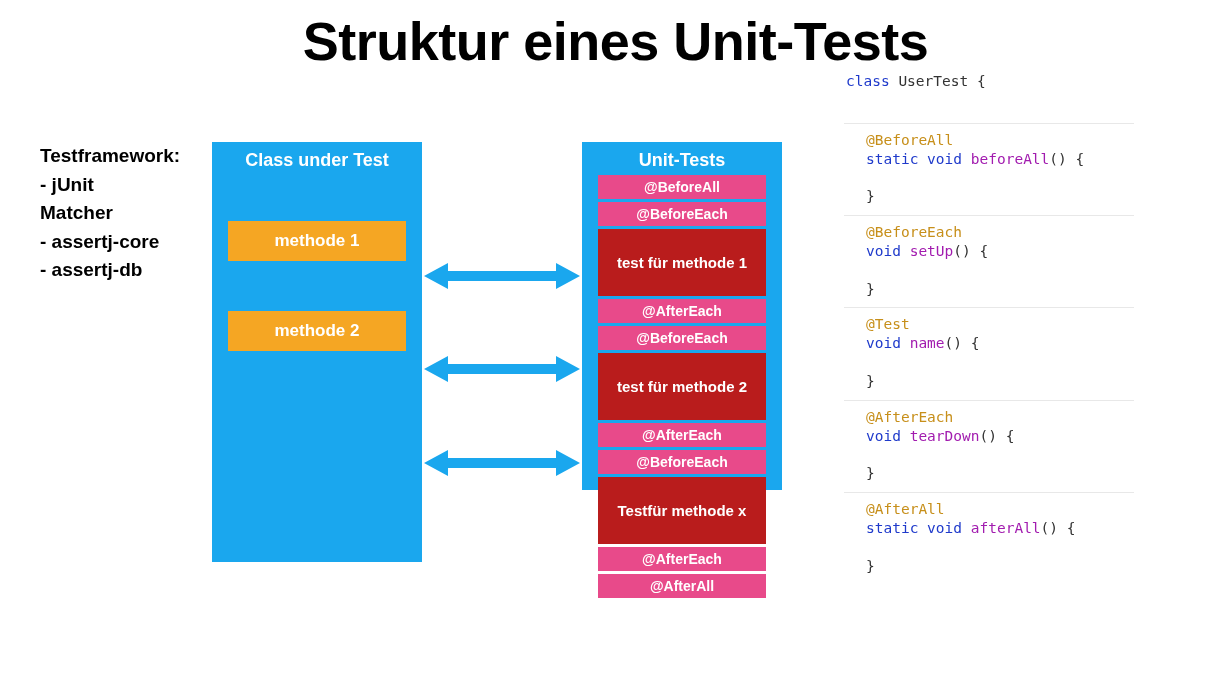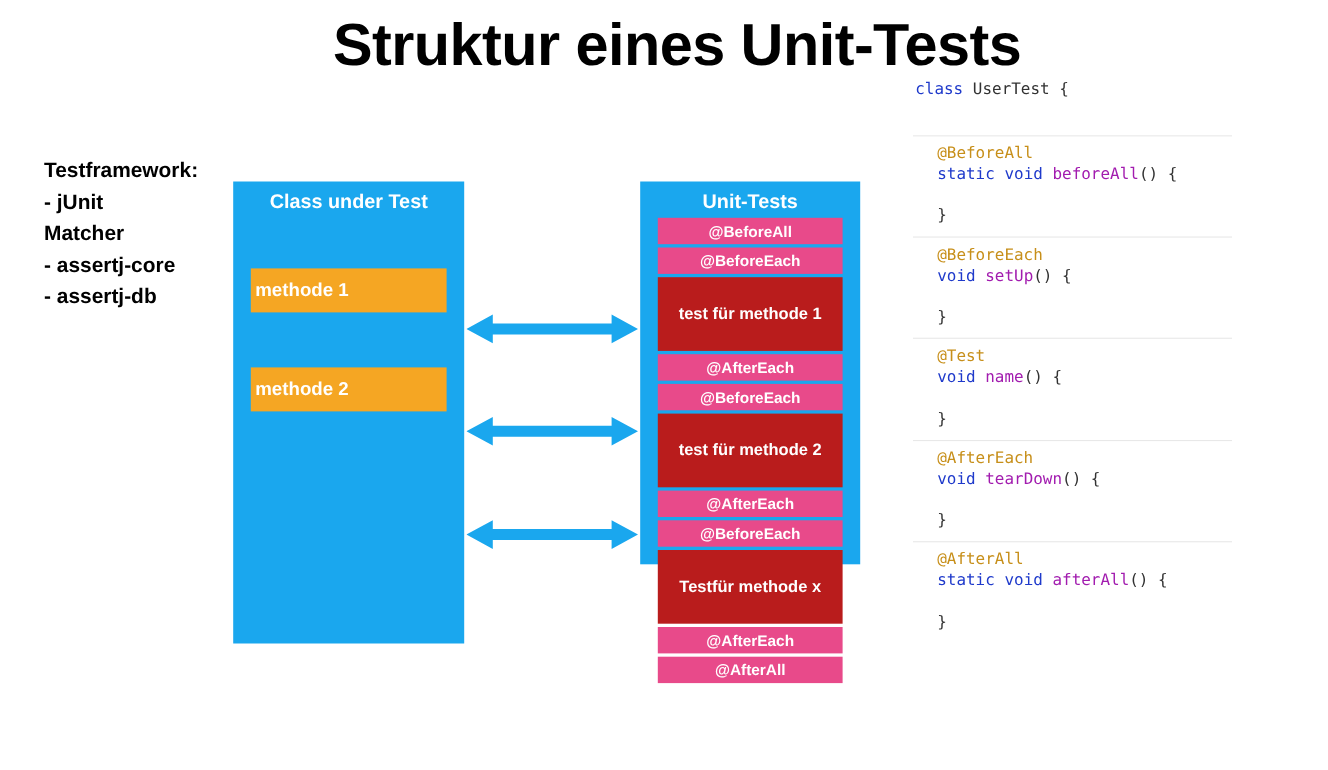--- a/index.html
+++ b/index.html
@@ -32,41 +32,41 @@
   font-weight: 700;
   line-height: 1.5;
   color: #000;
 }
 .sidebar .item { display: block; }
 .diagram {
   position: relative;
   flex: 0 0 auto;
   width: 610px;
   height: 430px;
-  margin-top: 23px;
 }
 .panel {
   position: absolute;
   background: #1aa7ee;
   padding: 8px 10px 14px 10px;
 }
 .panel.left { left: 0; top: 0; width: 210px; height: 420px; }
 .panel.right { left: 370px; top: 0; width: 200px; height: 348px; }
 .panel-title {
   color: #fff;
   font-weight: 700;
   text-align: center;
   font-size: 18px;
   margin-bottom: 6px;
 }
 .panel.right .panel-title { margin-bottom: 4px; }
 .method-box {
   background: #f5a623;
   color: #fff;
   font-weight: 700;
+  text-align: center;
   font-size: 17px;
   padding: 10px 4px;
   margin: 8px 6px;
 }
 .panel.left .method-box:nth-of-type(1){ margin-top: 78px; }
 .panel.left .method-box:nth-of-type(2){ margin-top: 50px; }
 .panel.left .method-box:nth-of-type(3){ margin-top: 50px; }
 .pill {
   color: #fff;
   font-weight: 700;
@@ -81,21 +81,21 @@
   position: absolute;
   left: 212px;
   width: 156px;
   height: 30px;
 }
 .arrow svg { width: 100%; height: 100%; display: block; }
 .arrow1 { top: 119px; }
 .arrow2 { top: 212px; }
 .arrow3 { top: 306px; }
 .code {
-  margin-left: 8px;
+  margin-left: 22px;
   width: 290px;
   font-family: 'Menlo','Consolas',monospace;
   font-size: 14.5px;
   line-height: 1.3;
   margin-top: -70px;
 }
 .code .block {
   border-top: 1px solid #e8e8e8;
   padding: 7px 2px 9px 2px;
 }

